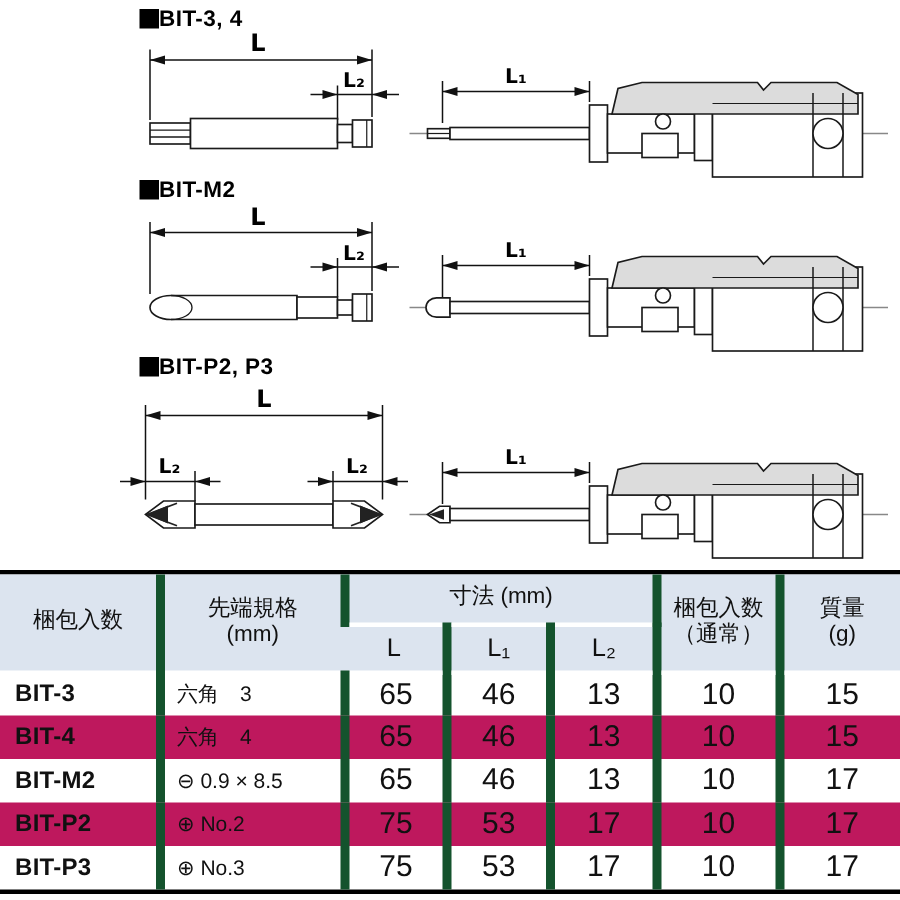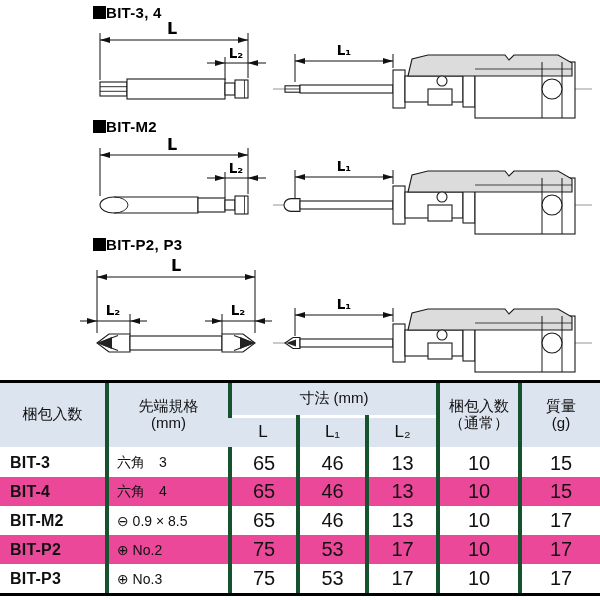--- a/index.html
+++ b/index.html
@@ -15,27 +15,27 @@
   
   svg.diagrams { position:absolute; top:0; left:0; }
   svg.diagrams text { font-family:"DejaVu Sans","Liberation Sans",sans-serif; font-weight:600; fill:#000; }
 
   
   .table-wrap { position:absolute; top:380px; left:0; width:600px;
                 border-top:3px solid #000; border-bottom:3px solid #000; }
   table.spec { width:100%; border-collapse:collapse; table-layout:fixed; }
   th, td { vertical-align:middle; }
   th { background:#dce4ef; font-weight:400; font-size:15px; line-height:1.12; text-align:center; }
-  th, td { border-left:4px solid #14532d; }
+  th, td { border-left:6px solid #14532d; }
   tr > th:first-child, tr > td:first-child { border-left:none; }
   thead th { border-bottom:3px solid #fff; }
   thead tr.hrow1 { height:33px; }
   thead tr.hrow2 { height:32px; }
   tbody tr { height:29px; }
-  tbody tr.alt { background:#ec4899; }
+  tbody tr.alt { background:#be185d; }
   th.dimhdr { font-size:17px; }
   td.product { font-size:16px; font-weight:700; text-align:left; padding-left:10px; letter-spacing:.2px; }
   td.tip { font-size:14px; text-align:left; padding-left:8px; }
   td.num { font-size:20px; text-align:center; }
 </style>
 </head>
 <body>
 
 <div class="page">
 

